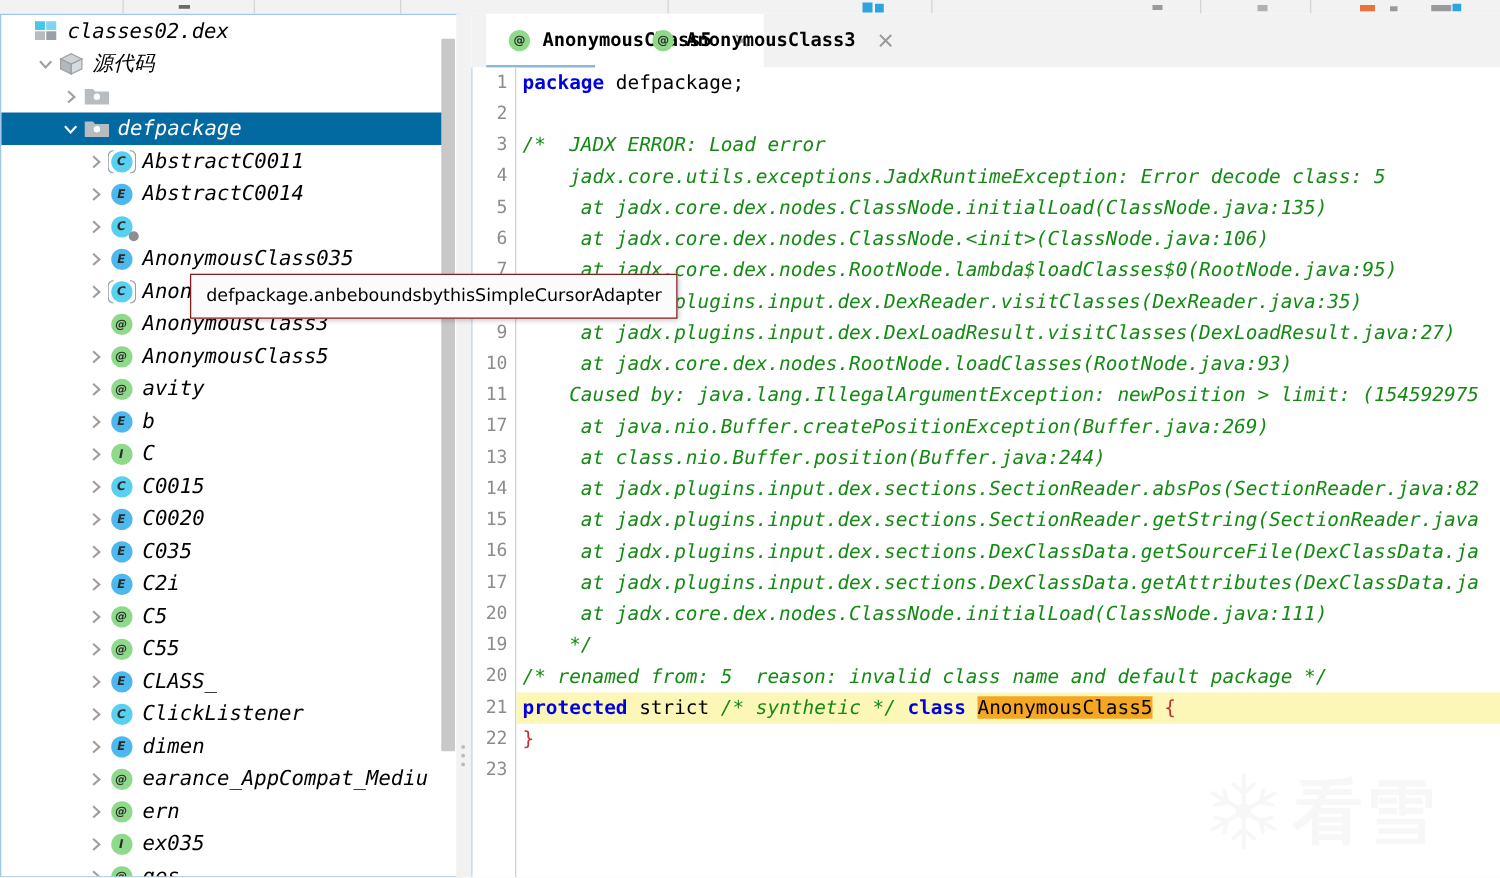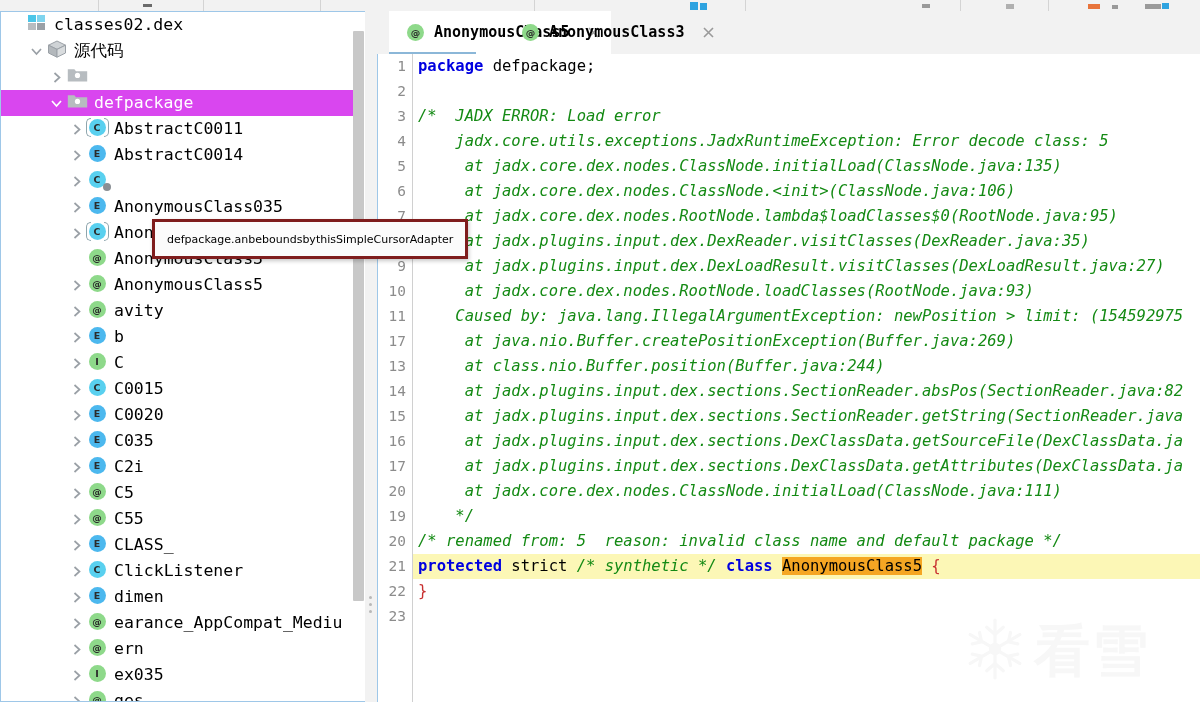--- a/index.html
+++ b/index.html
@@ -35,27 +35,28 @@
     overflow: hidden;
   }
   .tree-viewport {
     position: absolute; left: 0; top: 0;
     width: 353px; height: 689px;
     overflow: hidden;
   }
   .tree-row {
     position: relative;
     height: 26px;
-    display: flex; align-items: flex-start;
+    display: flex; align-items: center;
     white-space: nowrap;
     font-family: "DejaVu Sans Mono", monospace;
     font-size: 16.5px;
     color: #000000;
-  }
-  .tree-row.selected { background: #d946ef; color: #ffffff; }
+    font-style: italic;
+  }
+  .tree-row.selected { background: #0369a1; color: #ffffff; }
   .tree-row.selected .twisty svg { stroke: #ffffff; }
 
   .twisty {
     width: 19px; min-width: 19px; height: 26px;
     display: flex; align-items: center; justify-content: center;
   }
   .twisty svg { stroke: #9aa0a6; fill: none; stroke-width: 1.7; }
 
   .row-icon {
     width: 22px; min-width: 22px; height: 22px;
@@ -205,26 +206,26 @@
   .tok-plain  { color: #000000; }
   .tok-cmt    { color: #148a14; font-style: italic; }
   .tok-brace  { color: #c83030; }
   .tok-sel    { background: #f5a623; color: #000000; }
 
   
   .tooltip {
     position: absolute; left: 152px; top: 219px;
     height: 34px;
     background: #fbfbfb;
-    border: 3px solid #7f1d1d;
+    border: 1px solid #7f1d1d;
     box-shadow: 1px 2px 4px rgba(0,0,0,0.22);
     display: flex; align-items: center;
     padding: 0 12px;
     font-family: "DejaVu Sans", sans-serif;
-    font-size: 11px;
+    font-size: 14px;
     color: #000000;
     white-space: nowrap;
     z-index: 40;
   }
 
   
   .watermark {
     position: absolute; right: 8px; bottom: 14px;
     width: 230px; height: 74px;
     display: flex; align-items: center;

